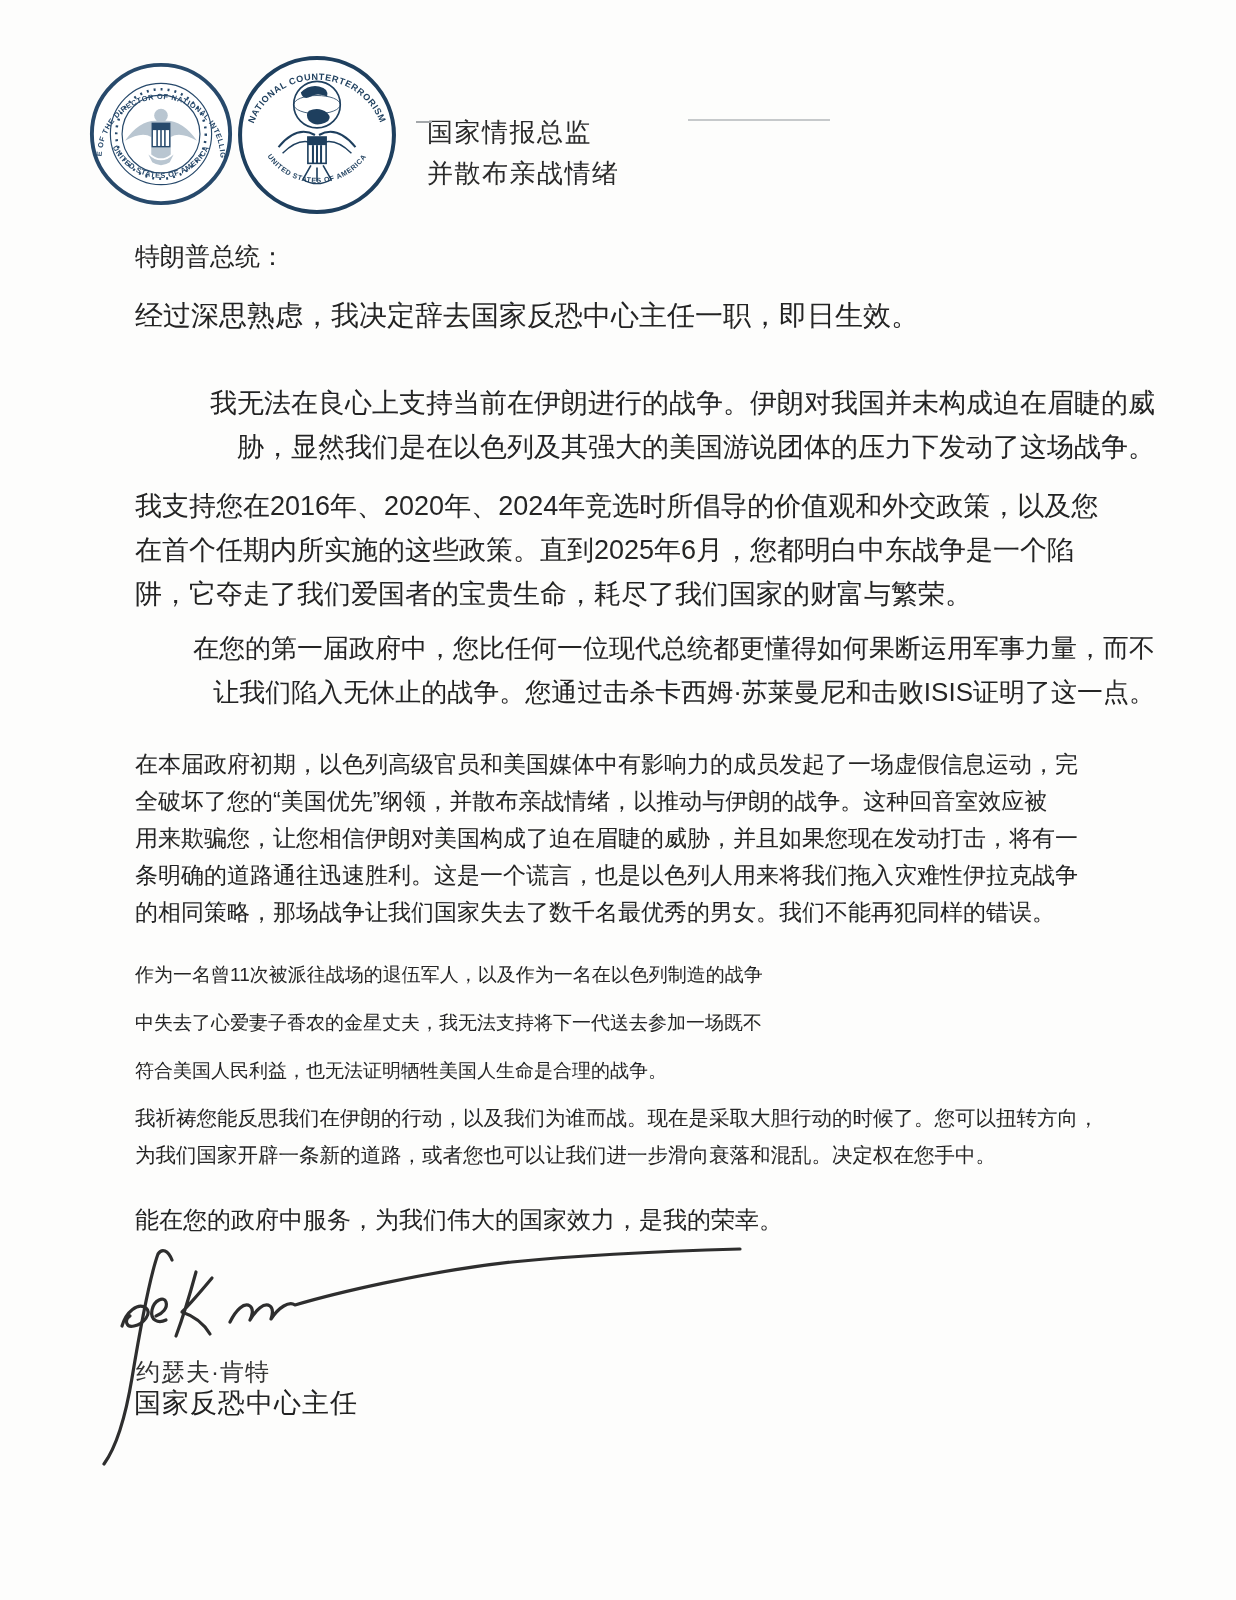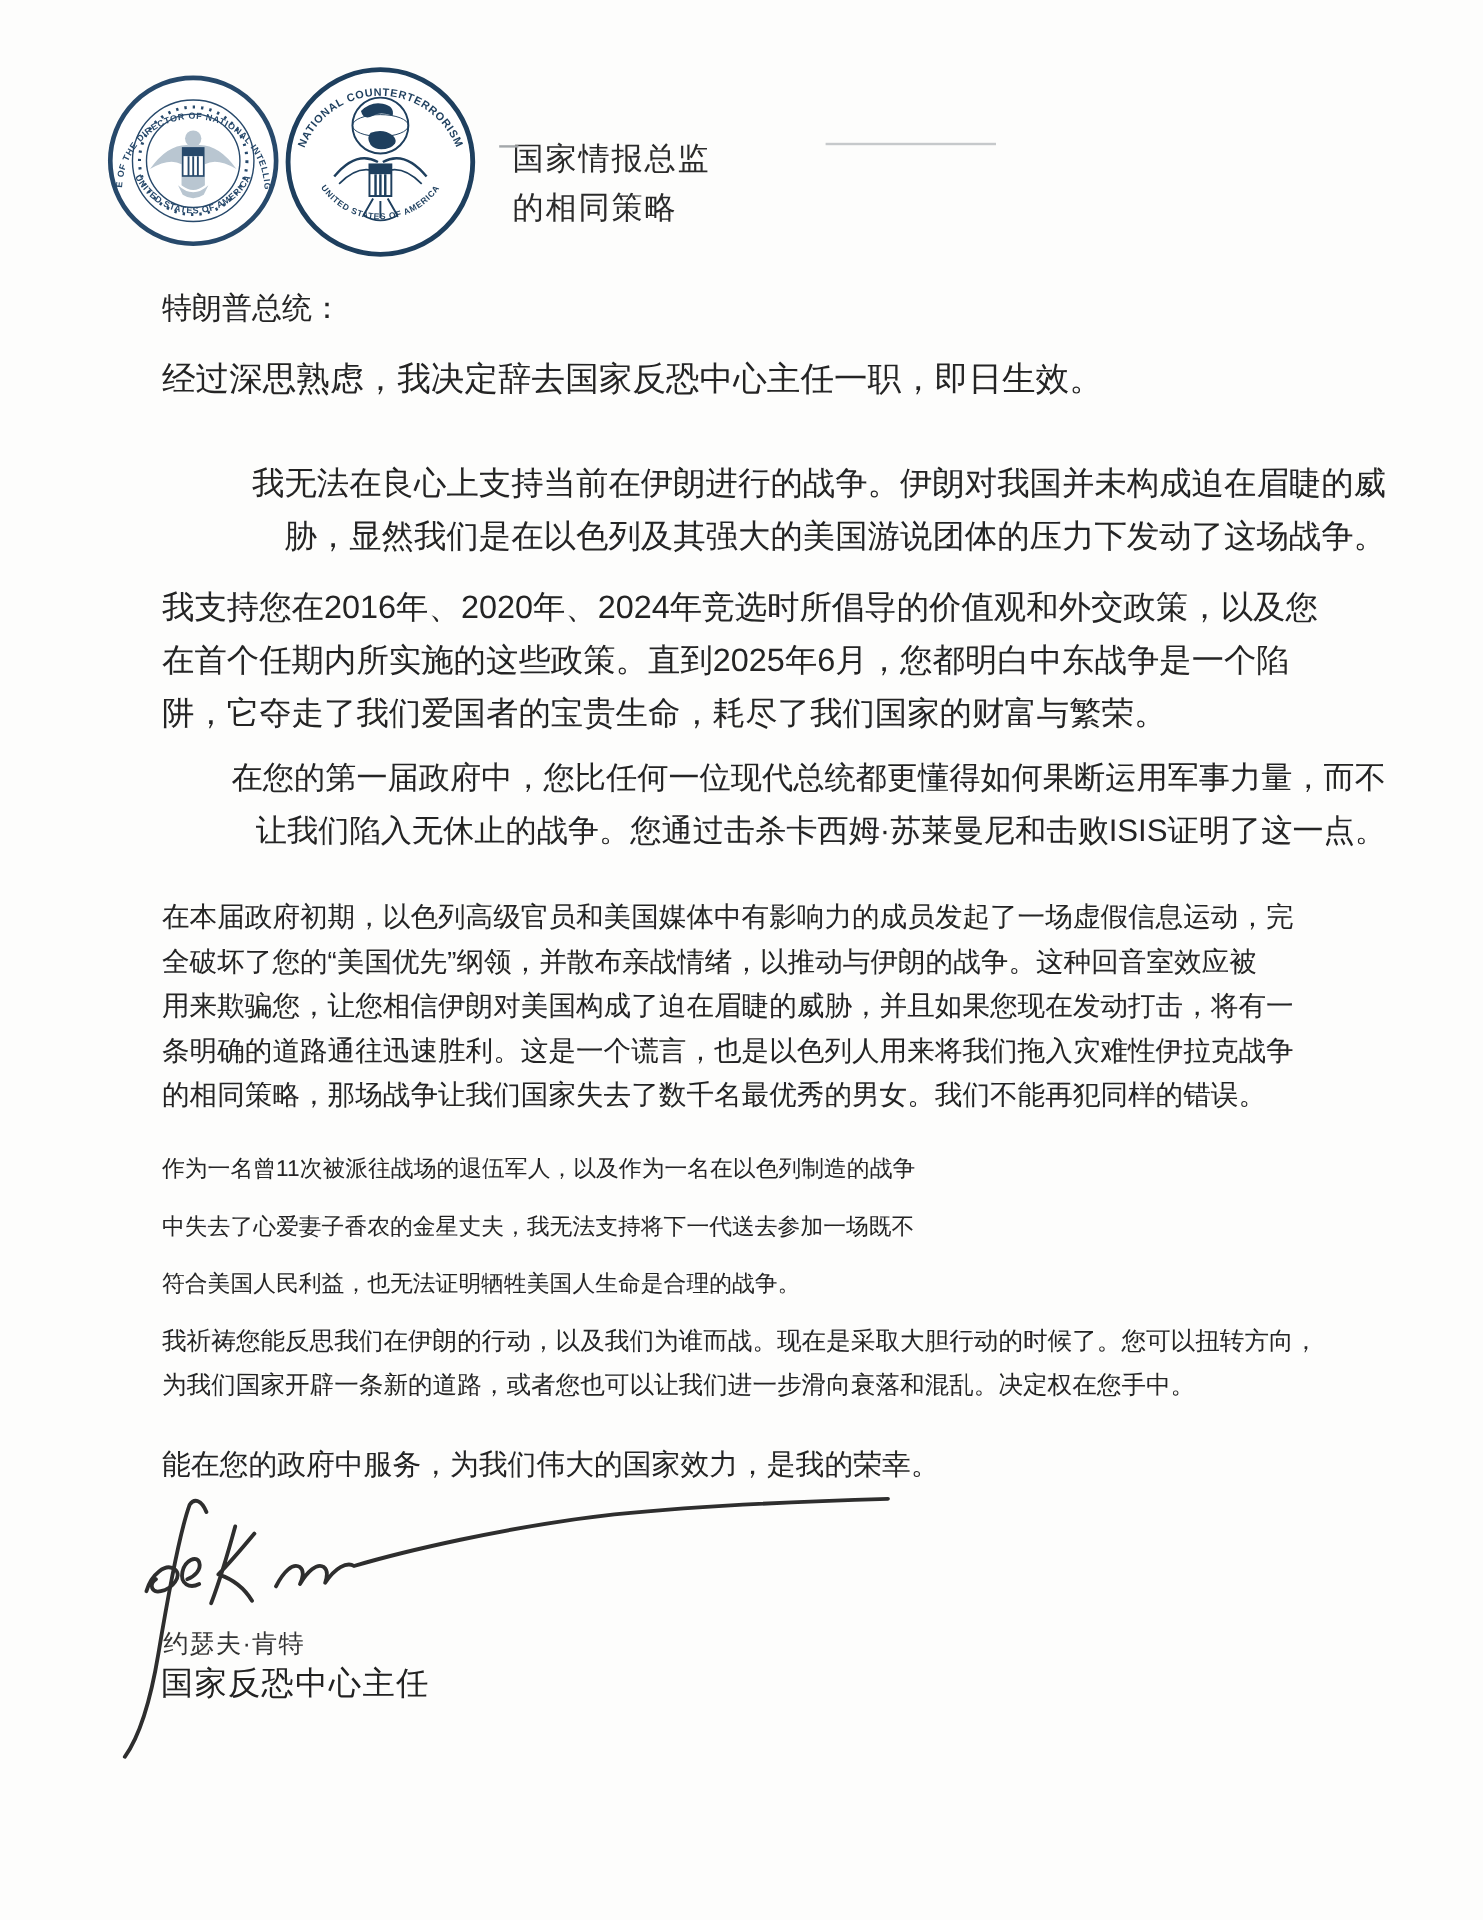--- a/index.html
+++ b/index.html
@@ -27,21 +27,21 @@
   .p1 { top:297px; font-size:28px; }
   .p2 { top:381px; font-size:27px; line-height:44px;text-align:right; }
   .p3 { top:484px; font-size:27px; line-height:44px; }
   .p4 { top:626px; font-size:26px; line-height:44px;text-align:right; }
   .p5 { top:746px; font-size:23px; line-height:37px; }
   .p6 { top:951px; font-size:19px; line-height:48px; }
   .p7 { top:1099px; font-size:20.5px; line-height:37px; }
   .p8 { top:1204px; font-size:24px; }
   
   .sig-svg { position:absolute; left:92px; top:1238px; }
-  .signer-name  { position:absolute; left:136px; top:1356px; font-size:21px; color:#333; letter-spacing:1px; }
+  .signer-name  { position:absolute; left:136px; top:1356px; font-size:24px; color:#333; letter-spacing:1px; }
   .signer-title { position:absolute; left:134px; top:1385px; font-size:27px; color:#222; letter-spacing:1px;text-align:right; }
   .seal-text { letter-spacing:0.6px; font-weight:bold; }
 </style>
 </head>
 <body>
 
 <div class="page">
 
   <header>
 
@@ -102,21 +102,21 @@
       <text class="seal-text" font-size="9" fill="#1e3f5e" text-anchor="middle">
         <textPath href="#nctc-top" startOffset="50%">NATIONAL COUNTERTERRORISM</textPath>
       </text>
       <text class="seal-text" font-size="7" fill="#1e3f5e" text-anchor="middle">
         <textPath href="#nctc-bot" startOffset="50%">UNITED STATES OF AMERICA</textPath>
       </text>
     </svg>
 
     <div class="org-block">
       <div>国家情报总监</div>
-      <div>的相同策略</div>
+      <div>并散布亲战情绪</div>
     </div>
 
     <div class="artifact-dash"></div>
     <div class="artifact-line"></div>
   </header>
 
   <main>
     <p class="txt salutation">特朗普总统：</p>
     <p class="txt p1">经过深思熟虑，我决定辞去国家反恐中心主任一职，即日生效。</p>
     <p class="txt p2">我无法在良心上支持当前在伊朗进行的战争。伊朗对我国并未构成迫在眉睫的威

